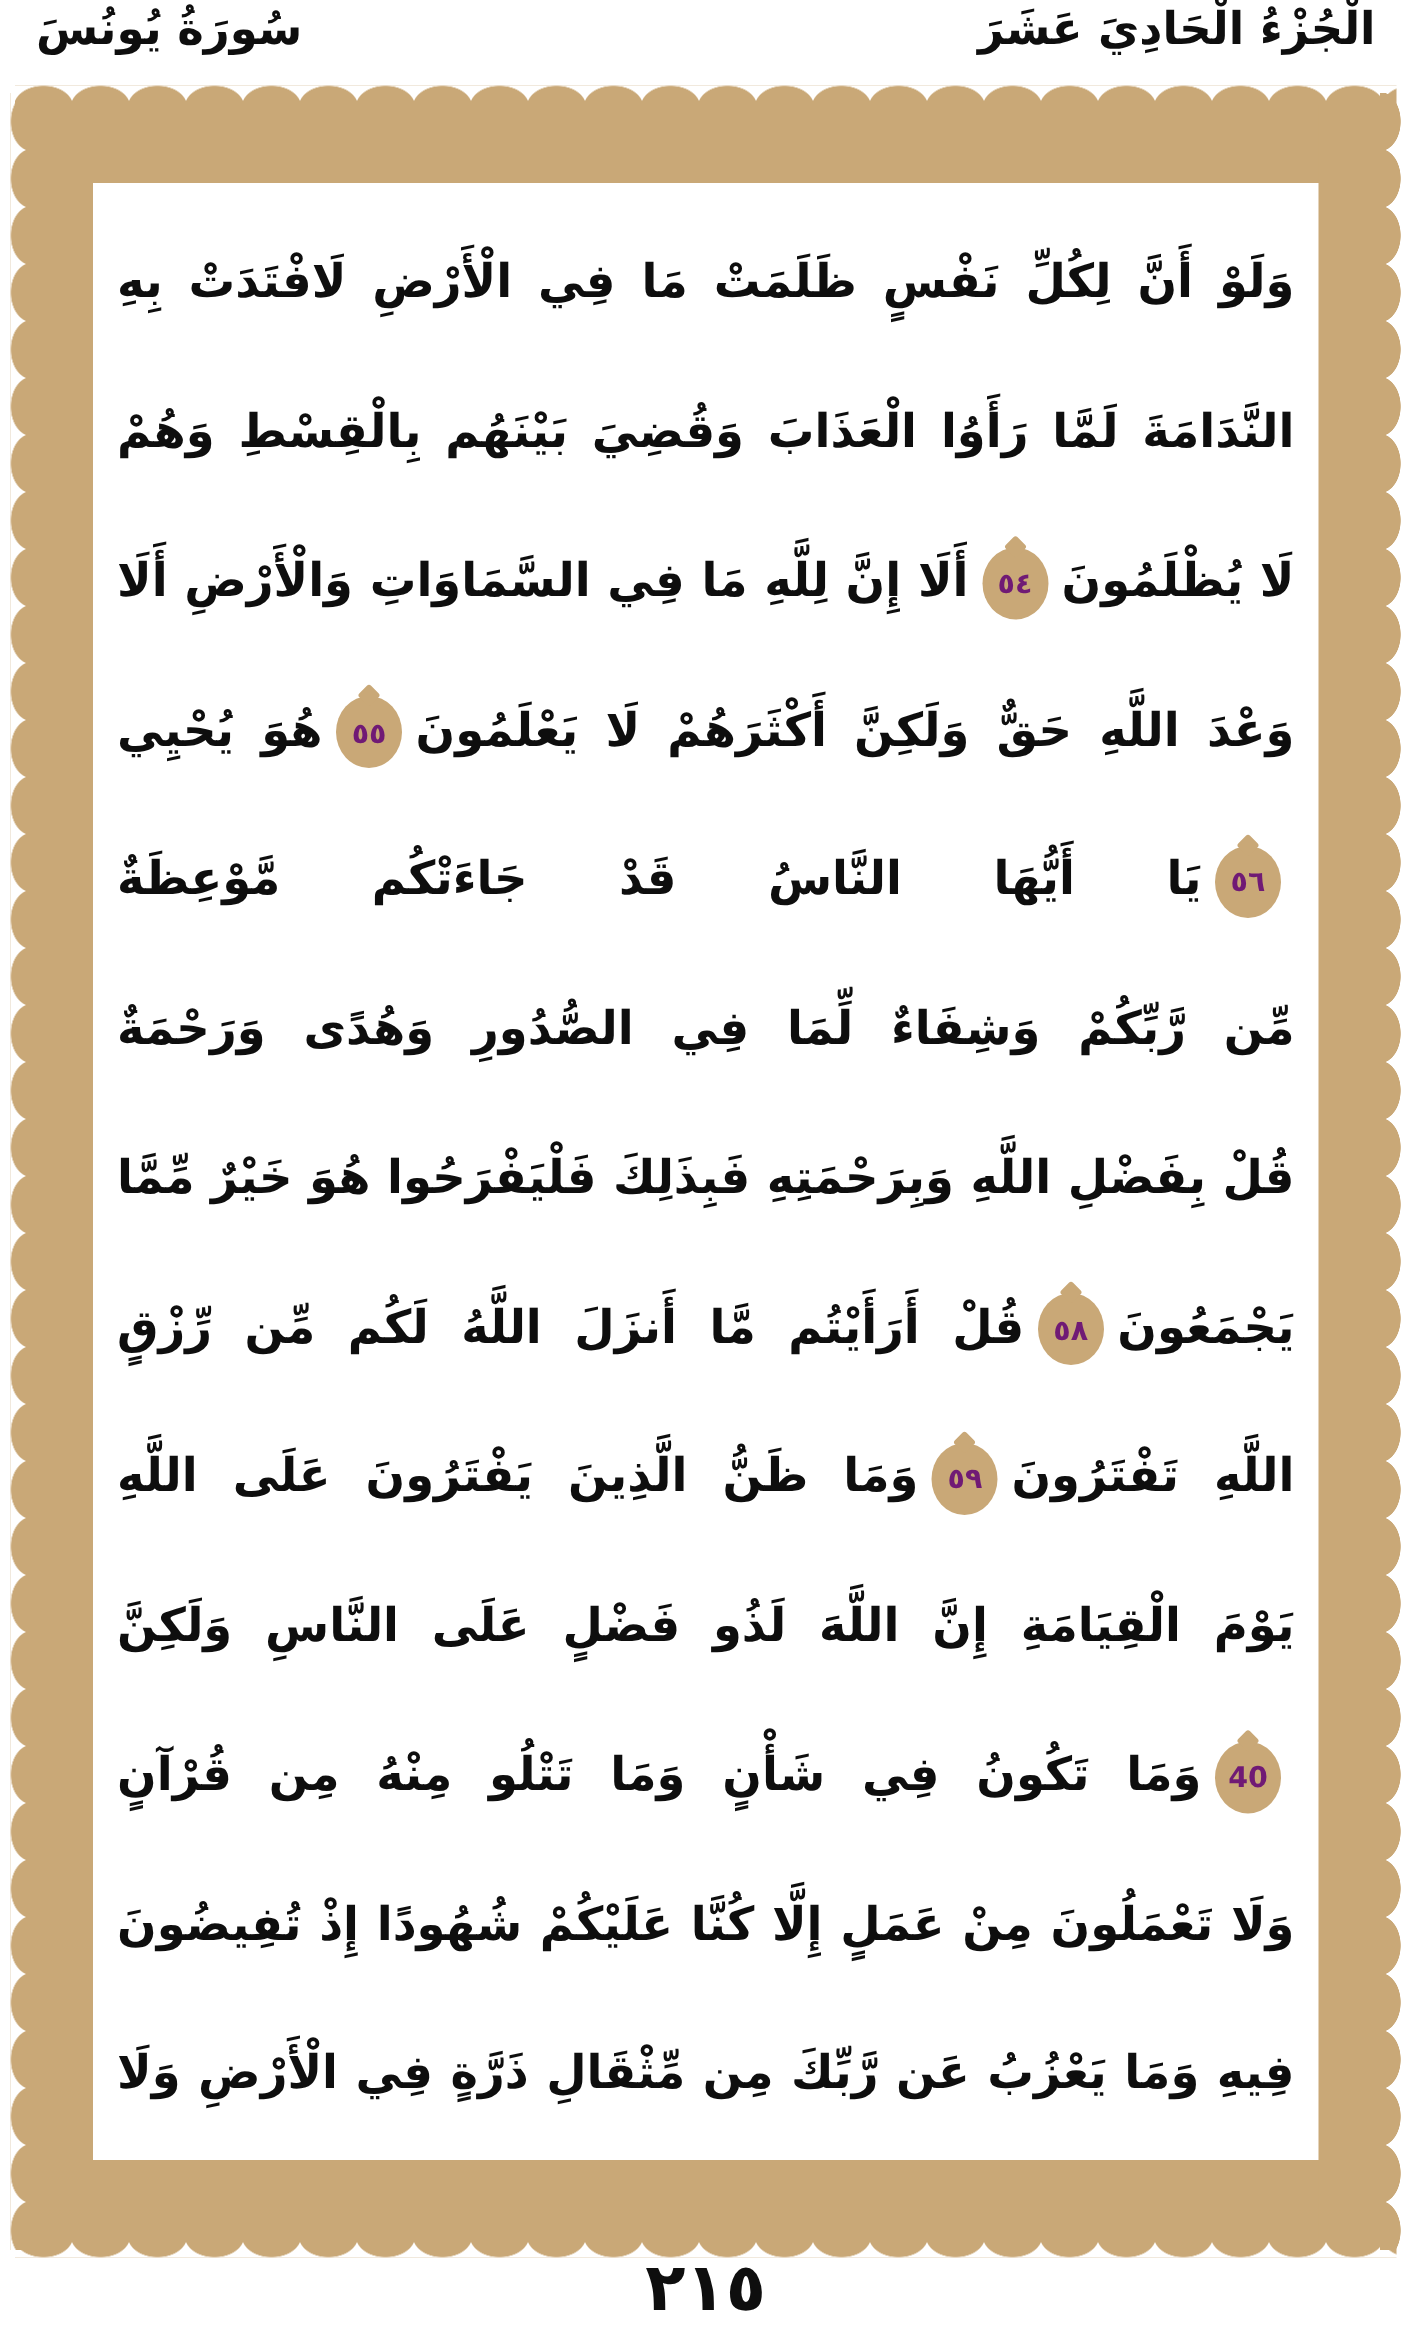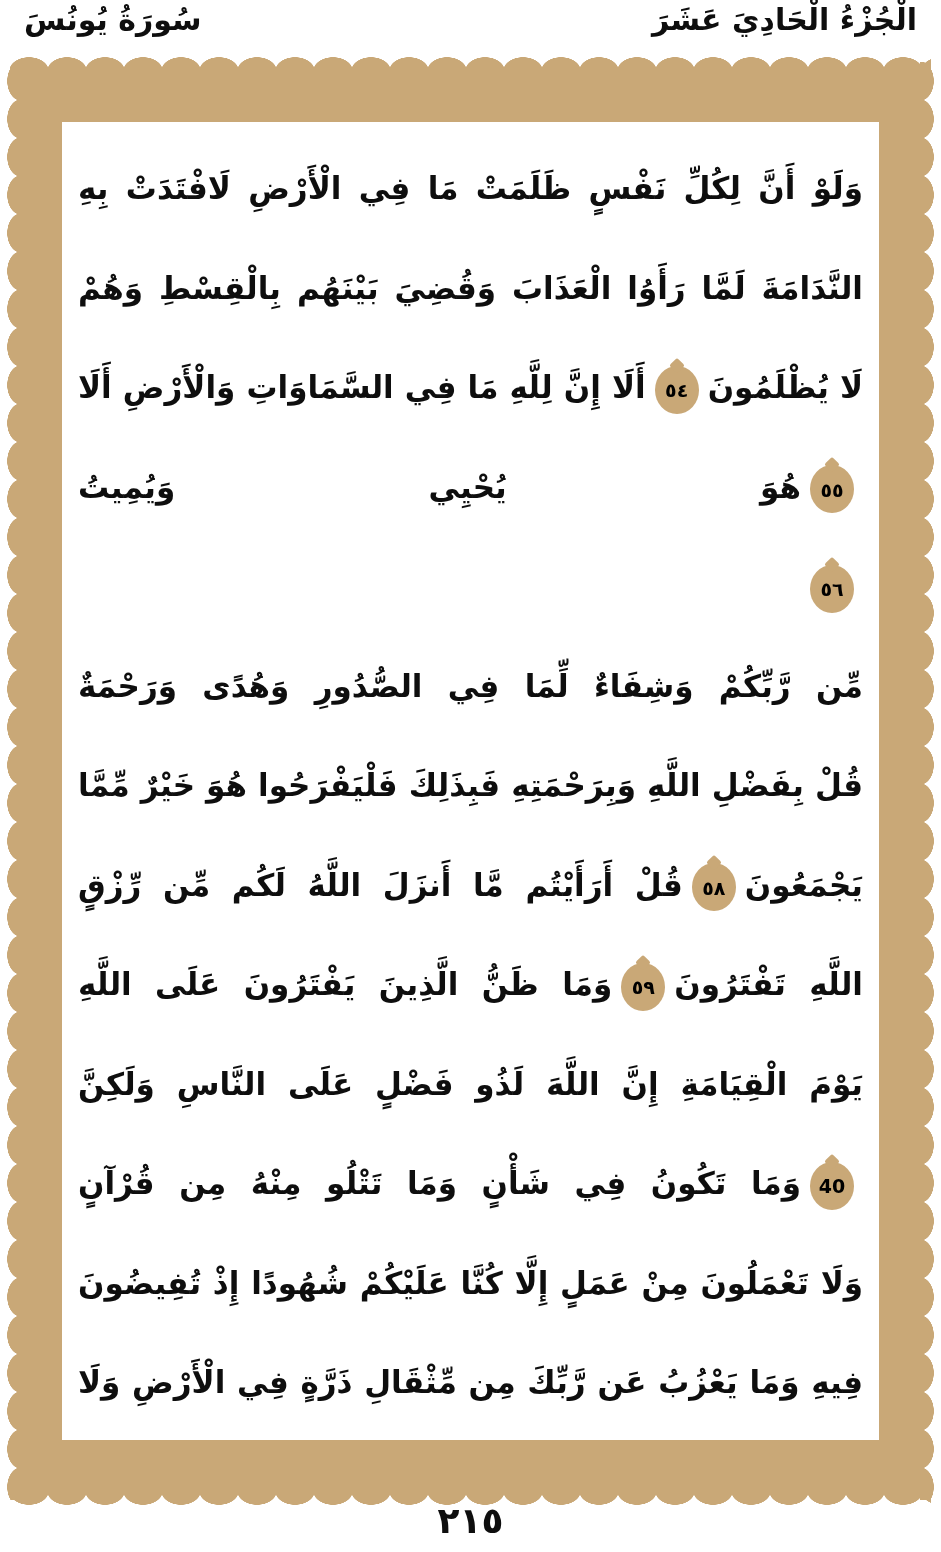--- a/index.html
+++ b/index.html
@@ -88,30 +88,30 @@
   .verse-badge::before {
     content: ""; position: absolute; top: -6px; left: 50%;
     width: 11px; height: 11px;
     background: var(--tan);
     transform: translateX(-50%) rotate(45deg);
     border-radius: 2px;
   }
   .verse-badge .num {
     font-size: 19px; line-height: 1;
     font-weight: bold;
-    color: #000000;
+    color: #701a75;
     padding-top: 2px;
   }
 
   
   .page-number {
     position: absolute;
     left: 0; right: 0; top: 1500px;
     text-align: center;
-    font-size: 36px; font-weight: bold;
+    font-size: 44px; font-weight: bold;
     color: var(--ink);
     direction: rtl;
   }
 </style>
 </head>
 <body>
 
 <div id="page" style="--tan: #C9A877; --ink: #0E0E0E; --page-bg: #FFFFFF;">
 
   <div class="hdr juz">الْجُزْءُ الْحَادِيَ عَشَرَ</div>
@@ -121,26 +121,26 @@
   <div class="band band-bottom"></div>
   <div class="band band-left"></div>
   <div class="band band-right"></div>
 
   <div class="text-area">
       <div class="line"><span>وَلَوْ أَنَّ لِكُلِّ نَفْسٍ ظَلَمَتْ مَا فِي الْأَرْضِ لَافْتَدَتْ بِهِ وَأَسَرُّوا</span></div>
       <div class="line"><span>النَّدَامَةَ لَمَّا رَأَوُا الْعَذَابَ وَقُضِيَ بَيْنَهُم بِالْقِسْطِ وَهُمْ</span></div>
       <div class="line"><span>لَا يُظْلَمُونَ</span><span class="verse-badge">
           <span class="num">٥٤</span>
         </span><span>أَلَا إِنَّ لِلَّهِ مَا فِي السَّمَاوَاتِ وَالْأَرْضِ أَلَا إِنَّ</span></div>
-      <div class="line"><span class="verse-badge">
+      <div class="line"><span>وَعْدَ اللَّهِ حَقٌّ وَلَكِنَّ أَكْثَرَهُمْ لَا يَعْلَمُونَ</span><span class="verse-badge">
           <span class="num">٥٥</span>
         </span><span>هُوَ يُحْيِي وَيُمِيتُ</span></div>
       <div class="line"><span class="verse-badge">
           <span class="num">٥٦</span>
-        </span></div>
+        </span><span>يَا أَيُّهَا النَّاسُ قَدْ جَاءَتْكُم مَّوْعِظَةٌ</span></div>
       <div class="line"><span>مِّن رَّبِّكُمْ وَشِفَاءٌ لِّمَا فِي الصُّدُورِ وَهُدًى وَرَحْمَةٌ لِّلْمُؤْمِنِينَ</span></div>
       <div class="line"><span>قُلْ بِفَضْلِ اللَّهِ وَبِرَحْمَتِهِ فَبِذَلِكَ فَلْيَفْرَحُوا هُوَ خَيْرٌ مِّمَّا</span></div>
       <div class="line"><span>يَجْمَعُونَ</span><span class="verse-badge">
           <span class="num">٥٨</span>
         </span><span>قُلْ أَرَأَيْتُم مَّا أَنزَلَ اللَّهُ لَكُم مِّن رِّزْقٍ</span></div>
       <div class="line"><span>اللَّهِ تَفْتَرُونَ</span><span class="verse-badge">
           <span class="num">٥٩</span>
         </span><span>وَمَا ظَنُّ الَّذِينَ يَفْتَرُونَ عَلَى اللَّهِ الْكَذِبَ</span></div>
       <div class="line"><span>يَوْمَ الْقِيَامَةِ إِنَّ اللَّهَ لَذُو فَضْلٍ عَلَى النَّاسِ وَلَكِنَّ أَكْثَرَهُمْ</span></div>
       <div class="line"><span class="verse-badge">

